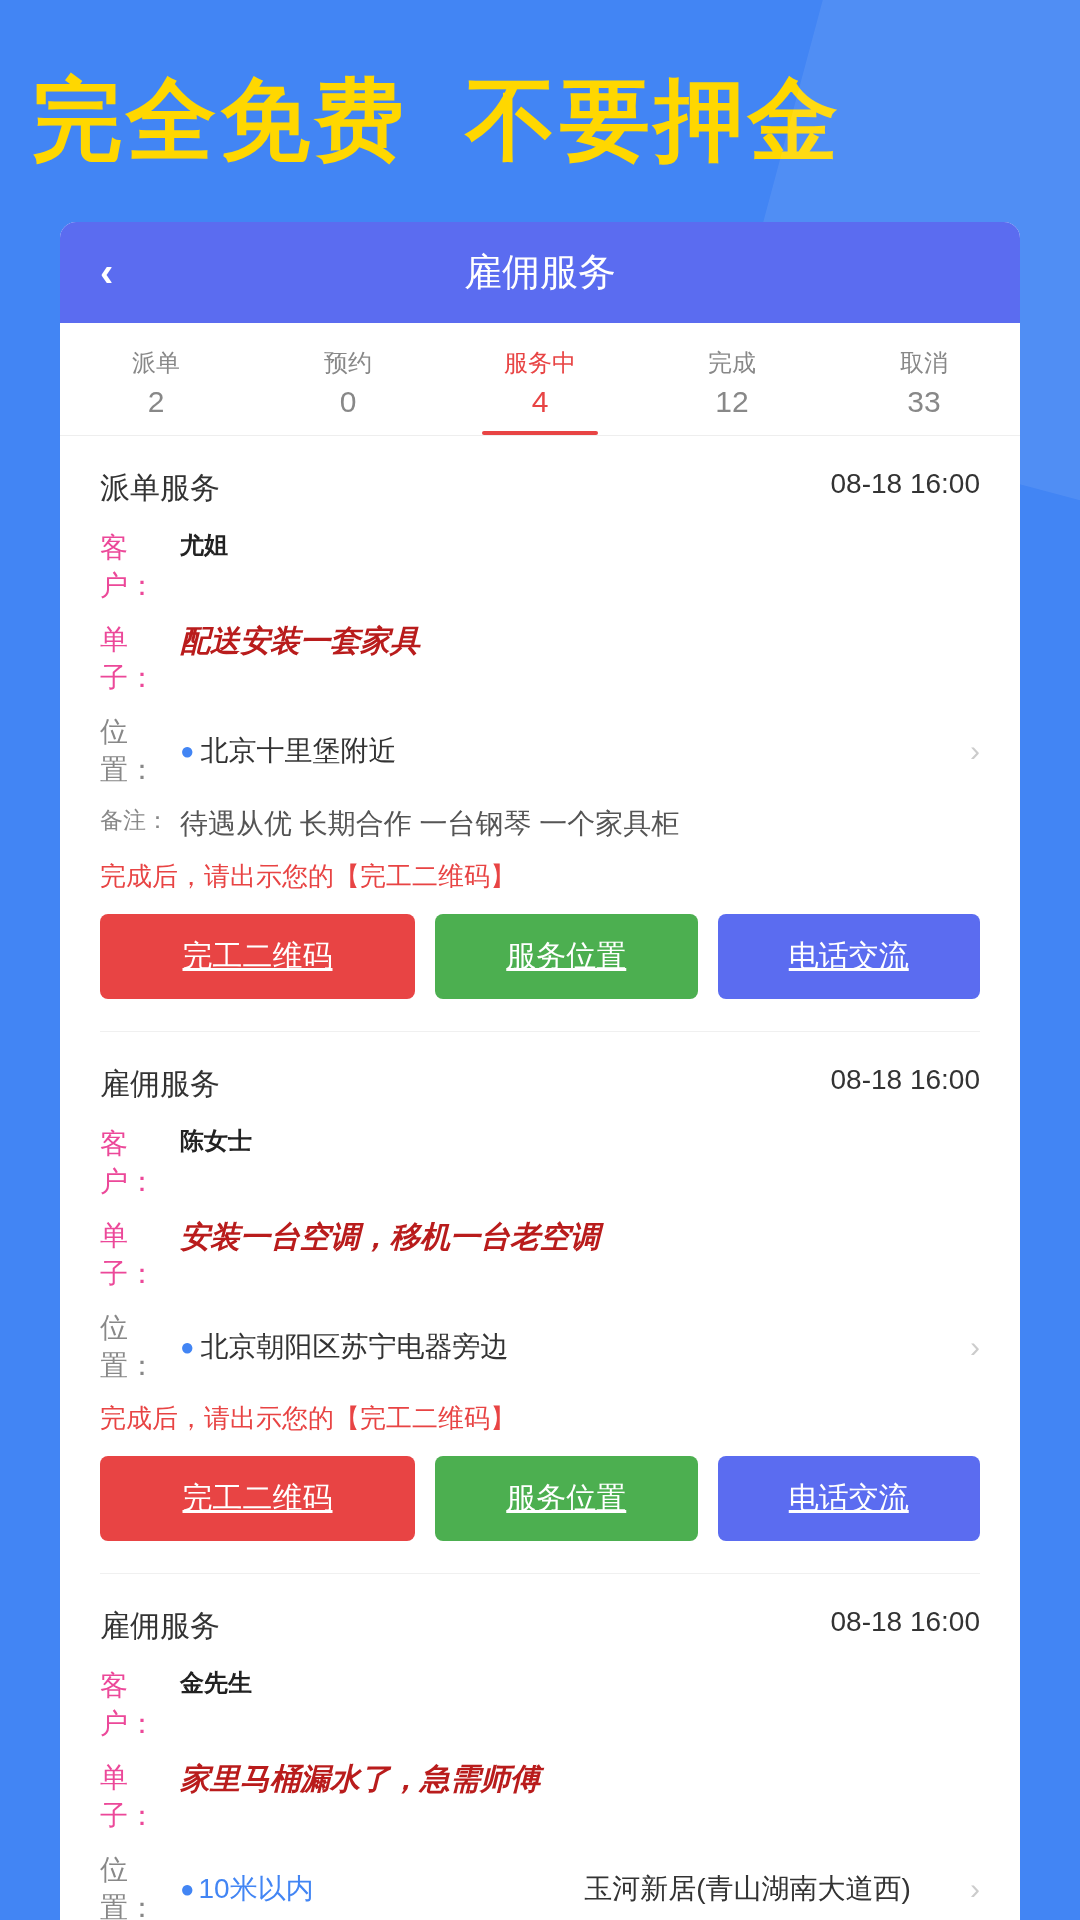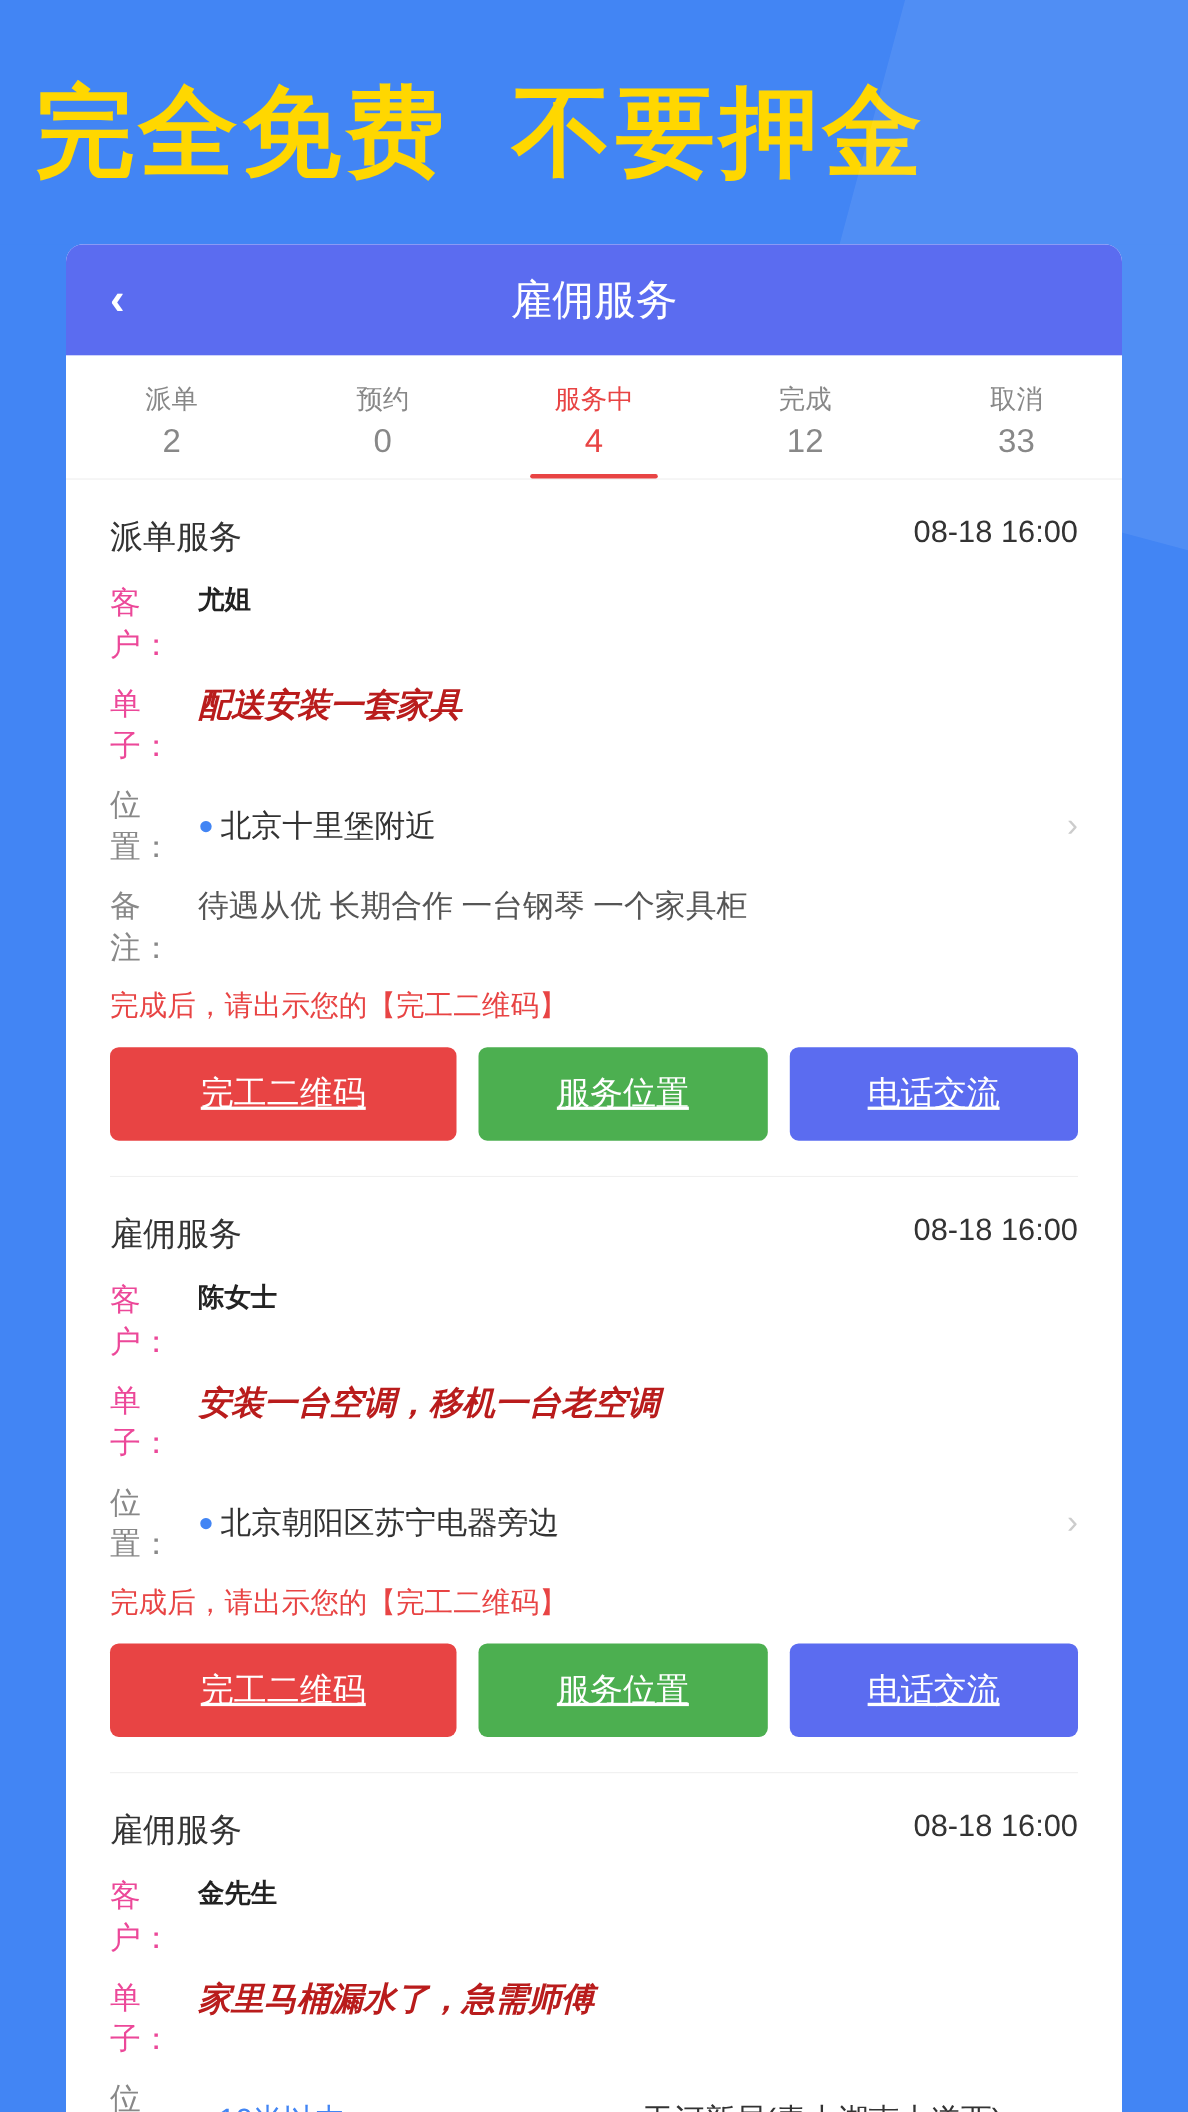--- a/index.html
+++ b/index.html
@@ -196,21 +196,21 @@
       color: #ccc;
       font-size: 30px;
     }
 
     .remark-row {
       display: flex;
       align-items: flex-start;
       margin-bottom: 16px;
     }
     .remark-label {
-      font-size: 28px;
+      font-size: 23px;
       color: #888;
       width: 80px;
       flex-shrink: 0;
     }
     .remark-text {
       font-size: 28px;
       color: #555;
     }
 
     .qr-tip {

